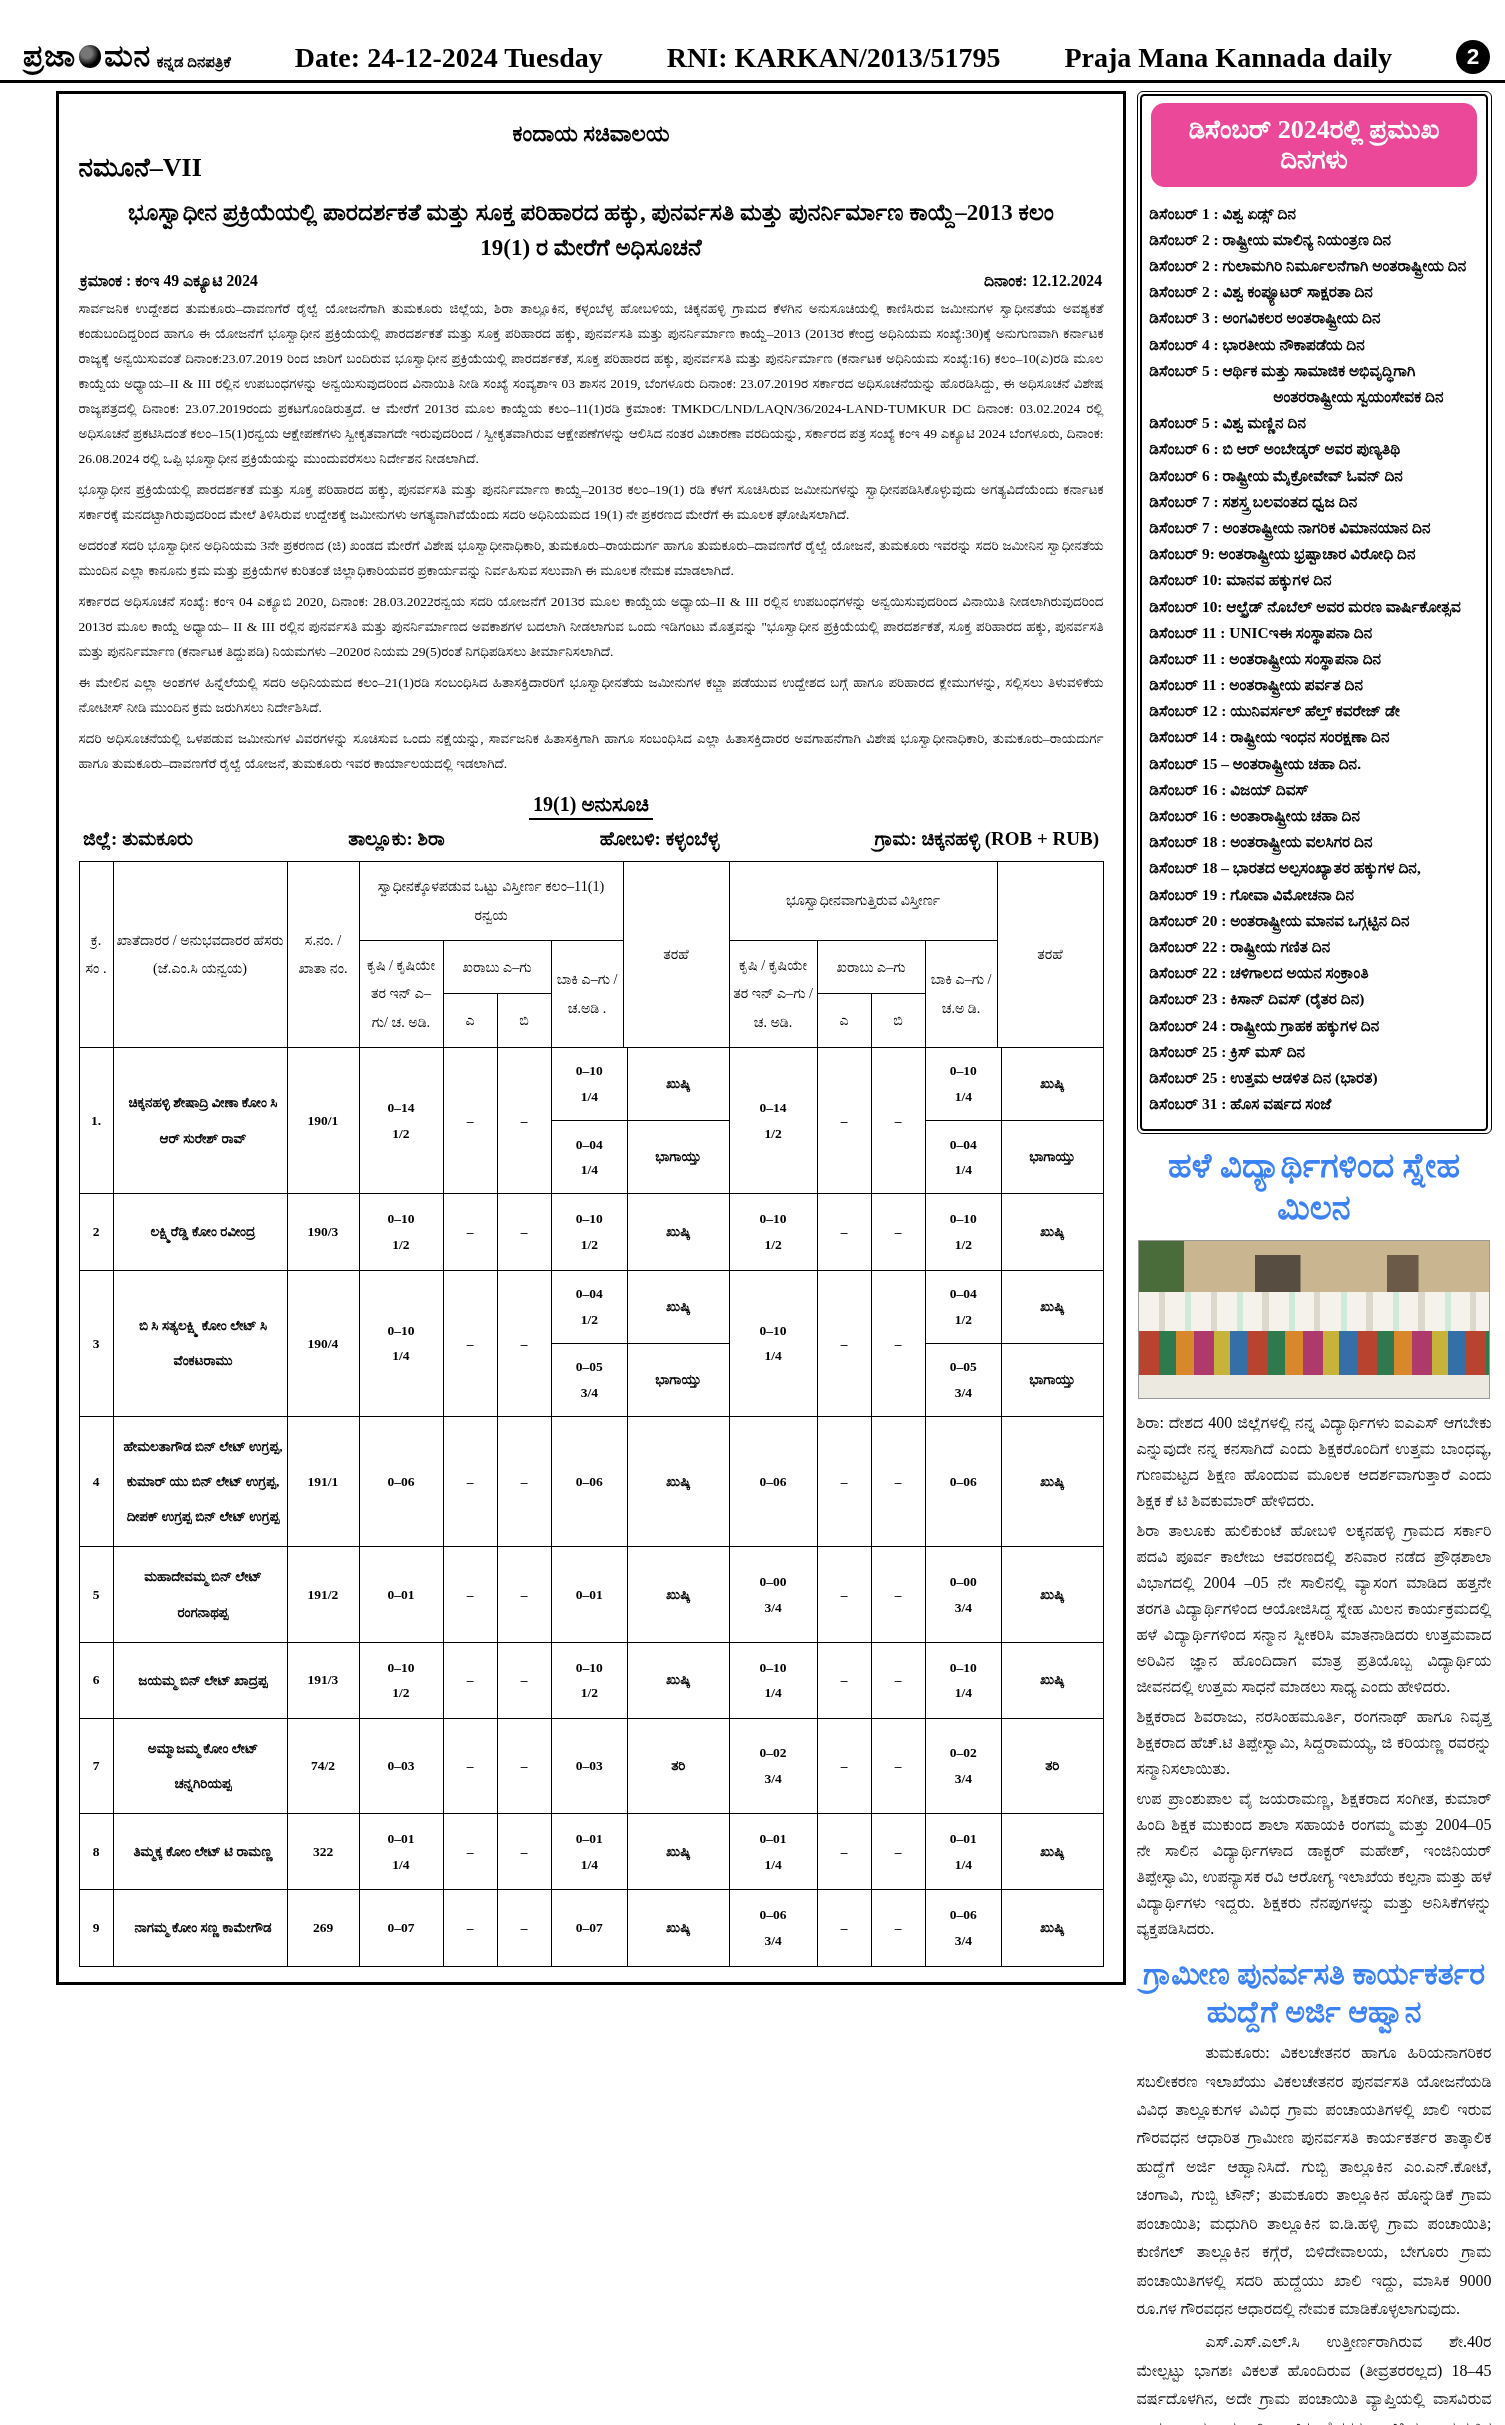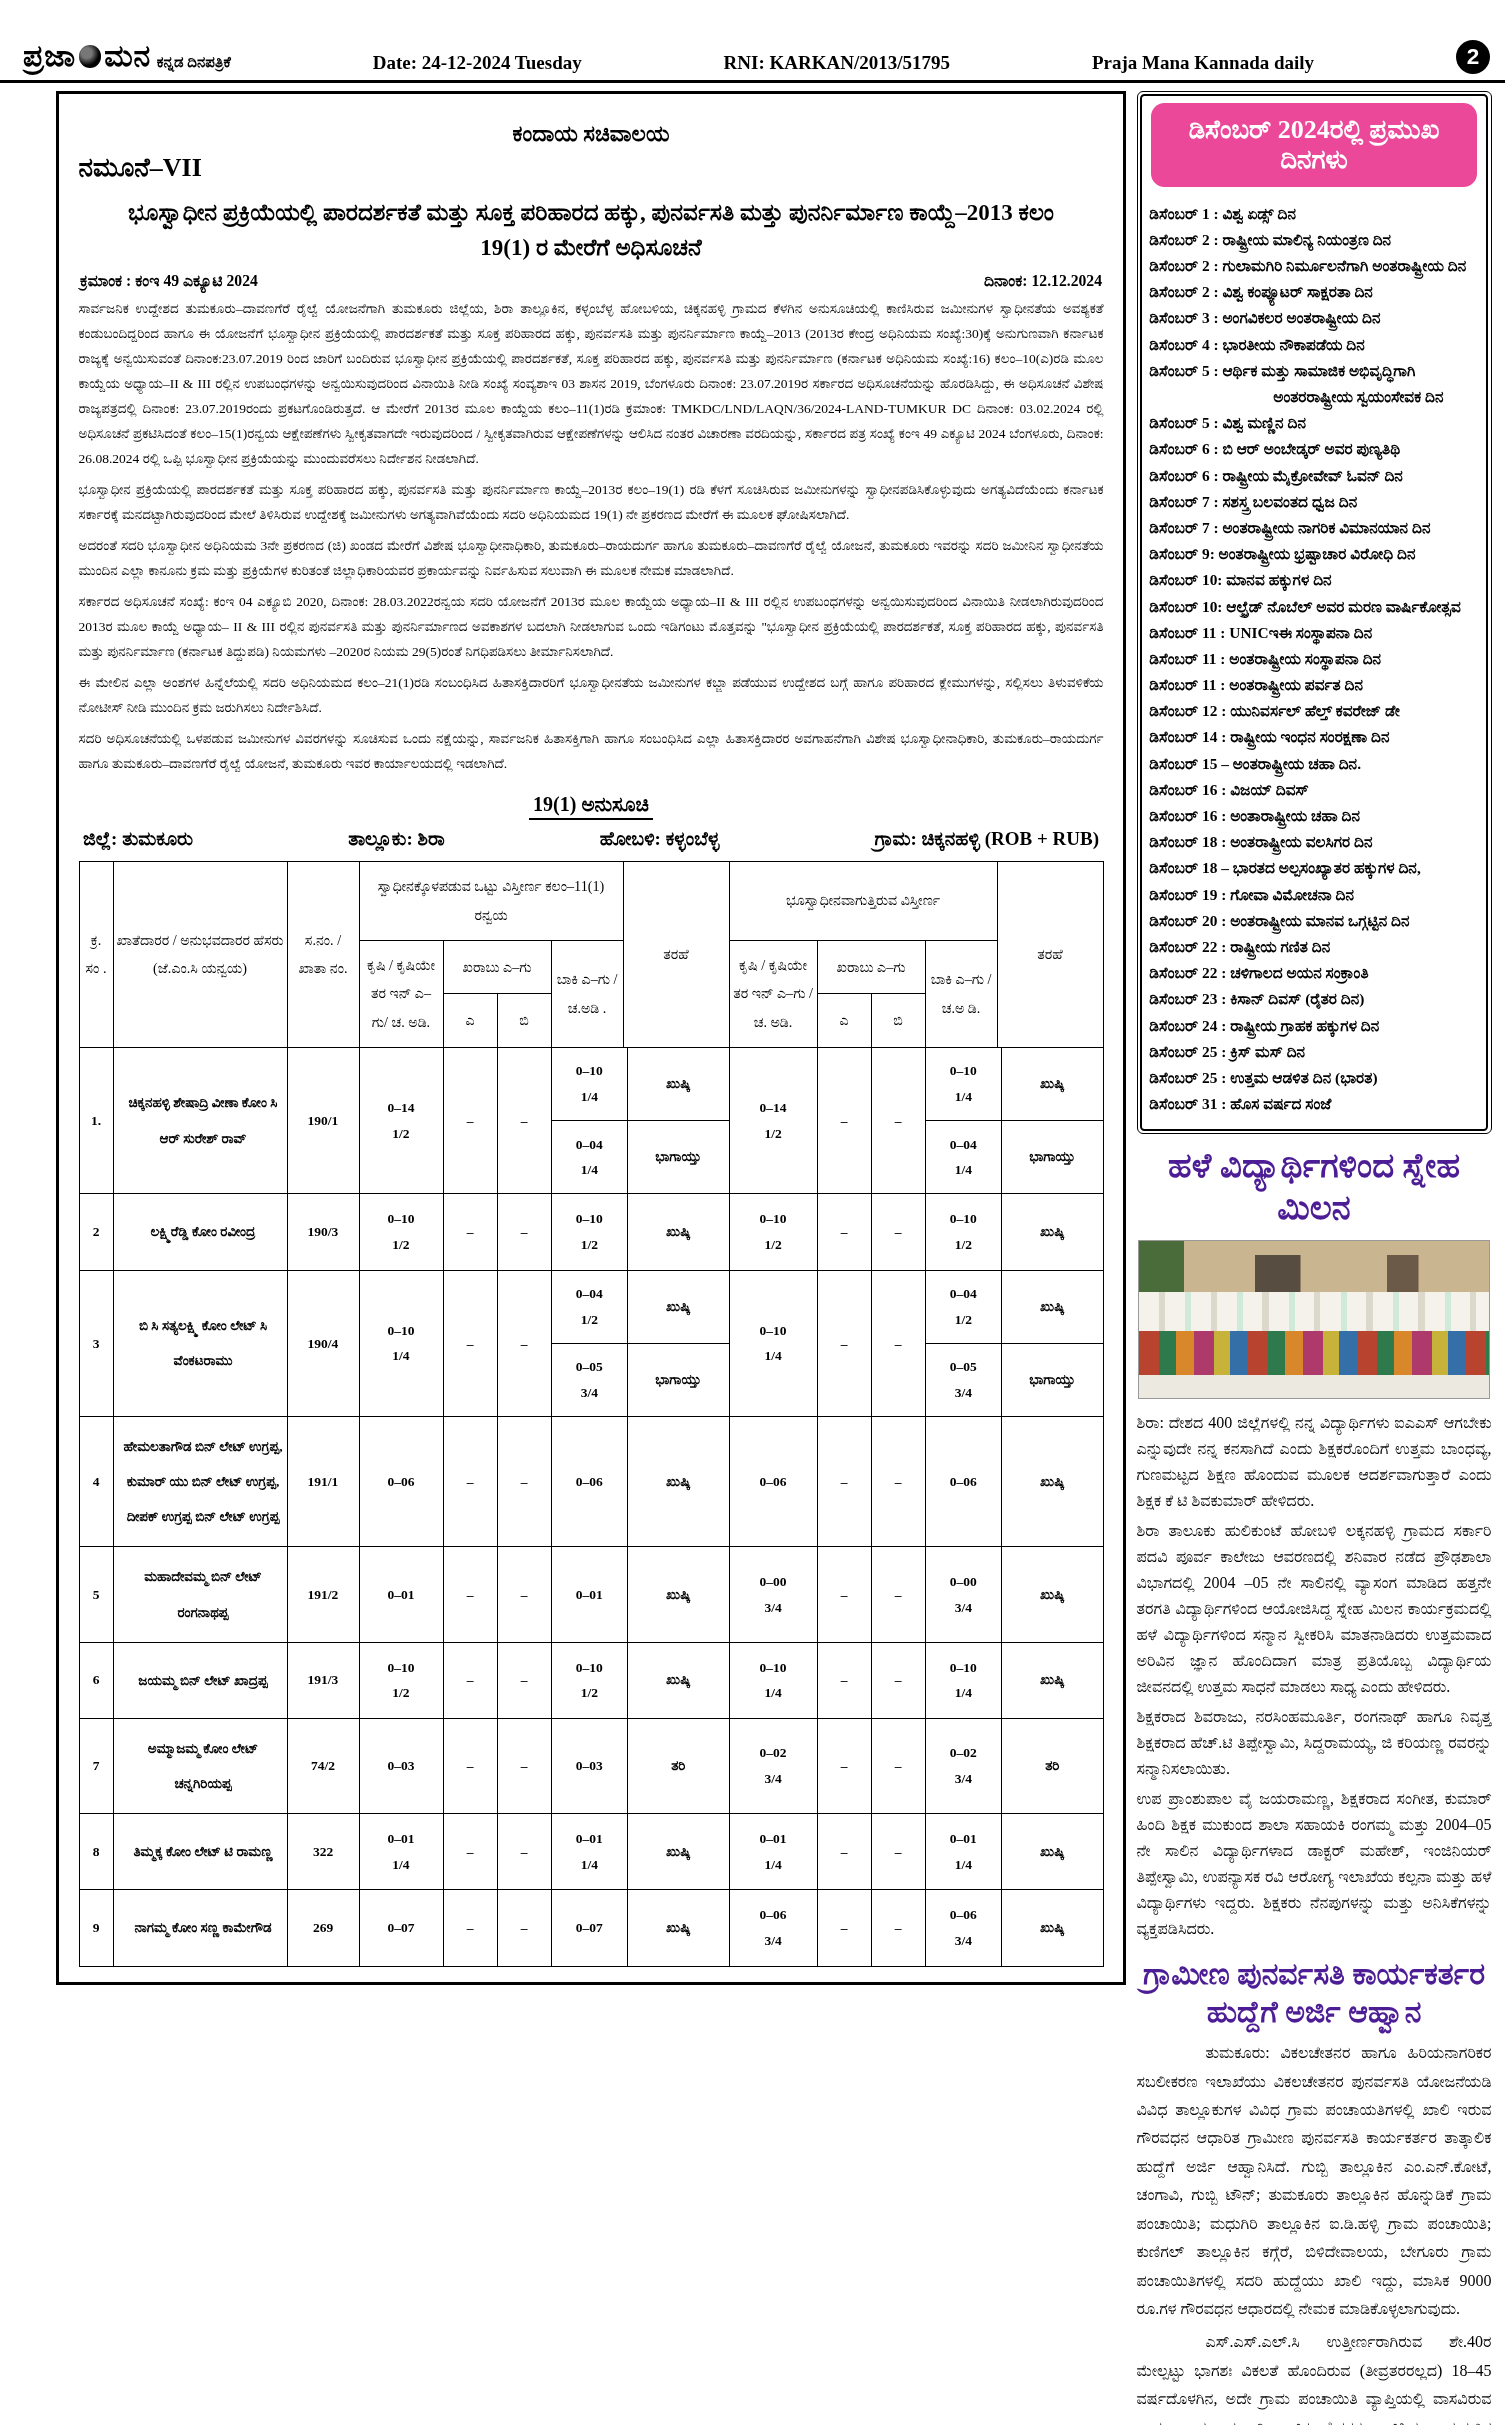--- a/index.html
+++ b/index.html
@@ -11,21 +11,21 @@
   
   .masthead{
     display:flex; align-items:flex-end; justify-content:space-between;
     padding:39px 15px 6px 23px; border-bottom:3.7px solid #000;
   }
   .logo{display:flex; align-items:flex-end; gap:6px;}
   .logo-main{font-size:30px; font-weight:800; letter-spacing:0.7px; display:flex; align-items:center; gap:3px;}
   .logo-emblem{width:22.5px;height:22.5px;border-radius:50%;
     background:radial-gradient(circle at 35% 35%, #777 0 25%, #000 60%);display:inline-block;}
   .logo-sub{font-size:15px; font-weight:700; padding-bottom:3px;}
-  .mast-item{font-size:19px; font-weight:700;}
+  .mast-item{font-size:28px; font-weight:700;}
   .pagenum{
     width:34px;height:34px;border-radius:50%;background:#000;color:#fff;
     display:flex;align-items:center;justify-content:center;
     font-size:22.5px;font-weight:800;font-family:"Liberation Sans",sans-serif;
   }
   
   .content{display:flex; align-items:flex-start; gap:10.5px; padding:7.5px 13.5px 22.5px 56px;}
   .notice-box{flex:0 0 1037px; box-sizing:border-box; border:3px solid #000; padding:6px 19.5px 15px;}
   .right-col{flex:1; min-width:0;}
   
@@ -55,21 +55,21 @@
     font-weight:600;padding:10.5px 1.5px;}
   
   .days-box{border:1.5px solid #000;border-radius:6px;padding:2.2px;margin-bottom:10.5px;}
   .days-inner{border:2.2px solid #000;border-radius:4.5px;padding:6px 7.5px 12px;}
   .days-title{
     background:#ec4899;color:#fff;border-radius:13.5px;text-align:center;
     font-size:26px;font-weight:800;padding:12px 3px;margin:1.5px 1.5px 13.5px;
   }
   .day{font-size:15.4px;font-weight:600;line-height:1.7;padding-left:124px;text-indent:-124px;}
   
-  .headline{color:#4c1d95;font-weight:800;text-align:center;line-height:1.25;}
+  .headline{color:#3b82f6;font-weight:800;text-align:center;line-height:1.25;}
   .headline.h1{font-size:34px;margin:10.5px 0 10.5px;}
   .headline.h2{font-size:30px;margin:13.5px 0 9px;}
   .photo{
     height:157px;border:0.7px solid #999;margin:1.5px 1.5px 10.5px;
     background:
       linear-gradient(#ece9e0,#ece9e0) 0 100%/100% 15% no-repeat,
       repeating-linear-gradient(90deg,#b8432e 0 19.5px,#2f7a4c 19.5px 37px,#d8872b 37px 55px,#ae3a6b 55px 75px,#c7b23a 75px 91px,#356fa8 91px 109px) 0 86%/100% 34% no-repeat,
       repeating-linear-gradient(90deg,#f4f2ea 0 19.5px,#dcd9cc 19.5px 25.5px,#f4f2ea 25.5px 46px,#cfead8 46px 52px) 0 46%/100% 30% no-repeat,
       linear-gradient(#574e41,#574e41) 38% 12%/13% 26% no-repeat,
       linear-gradient(#6b5a47,#6b5a47) 78% 12%/9% 30% no-repeat,

